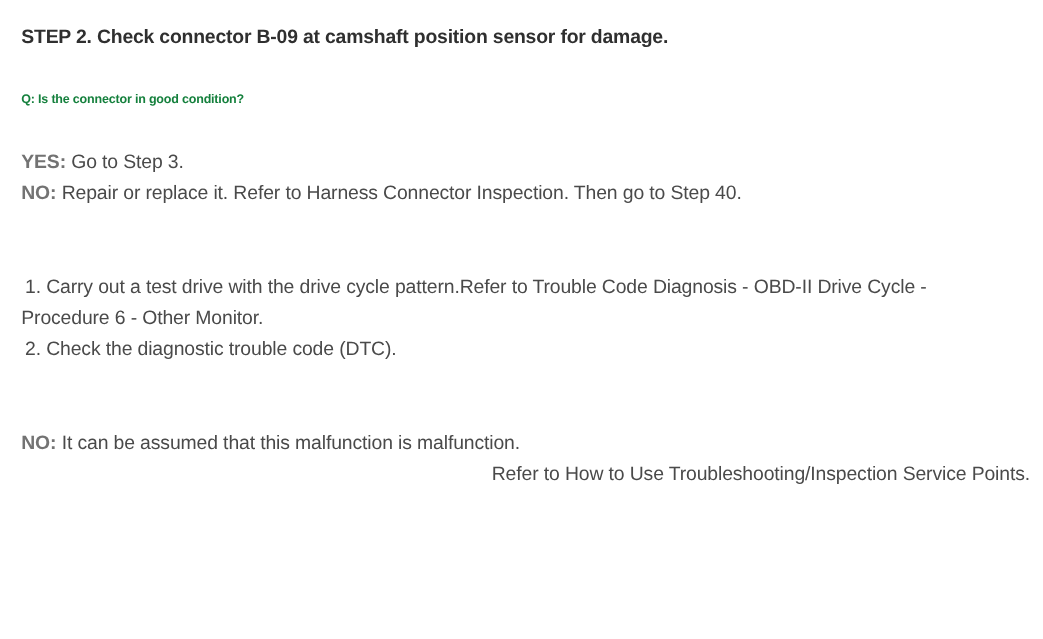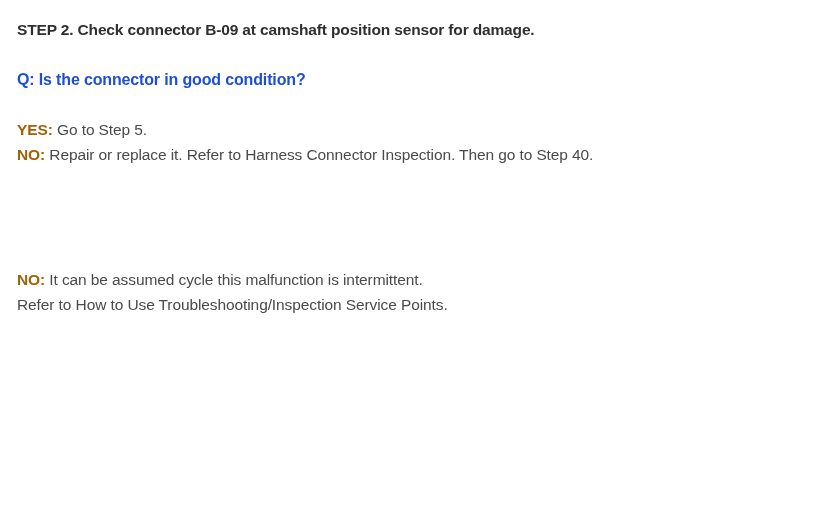--- a/index.html
+++ b/index.html
@@ -24,43 +24,44 @@
   .step-heading {
     font-weight: bold;
     color: #2f2f2f;
     margin: 0;
     font-size: 15.5px;
     line-height: 25px;
     letter-spacing: -0.15px;
   }
   .question {
     font-weight: bold;
-    color: #1d4ed8;
+    color: #15803d;
     margin: 0;
-    font-size: 16px;
+    font-size: 10px;
     line-height: 25px;
     letter-spacing: -0.15px;
   }
   .answer-line {
     margin: 0;
     font-size: 15.5px;
     line-height: 25px;
     color: #4a4a4a;
     letter-spacing: -0.1px;
   }
   .answer-line .lead {
     font-weight: bold;
-    color: #a16207;
+    color: #737373;
   }
   .plain-line {
     margin: 0;
     font-size: 15.5px;
     line-height: 25px;
     color: #4a4a4a;
     letter-spacing: -0.1px;
+    text-align: right;
   }
   .proc-list {
     margin: 0;
     padding: 0;
     list-style: none;
     max-width: 790px;
   }
   .proc-list li {
     font-size: 15.5px;
     line-height: 25px;
@@ -78,33 +79,37 @@
 <div class="page">
 
   <p class="step-heading">STEP 2. Check connector B-09 at camshaft position sensor for damage.</p>
 
   <div class="gap"></div>
 
   <p class="question">Q: Is the connector in good condition?</p>
 
   <div class="gap"></div>
 
-  <p class="answer-line"><span class="lead">YES:</span><span> Go to Step 5.</span></p>
+  <p class="answer-line"><span class="lead">YES:</span><span> Go to Step 3.</span></p>
 
   <p class="answer-line"><span class="lead">NO:</span><span> Repair or replace it. Refer to Harness Connector Inspection. Then go to Step 40.</span></p>
 
   <div class="gap"></div>
 
 
   <div class="gap"></div>
 
+  <ul class="proc-list">
+    <li>1. Carry out a test drive with the drive cycle pattern.Refer to Trouble Code Diagnosis - OBD-II Drive Cycle - Procedure 6 - Other Monitor.</li>
+    <li>2. Check the diagnostic trouble code (DTC).</li>
+  </ul>
 
   <div class="gap"></div>
 
 
   <div class="gap"></div>
 
 
-  <p class="answer-line"><span class="lead">NO:</span><span> It can be assumed cycle this malfunction is intermittent.</span></p>
+  <p class="answer-line"><span class="lead">NO:</span><span> It can be assumed that this malfunction is malfunction.</span></p>
 
   <p class="plain-line">Refer to How to Use Troubleshooting/Inspection Service Points.</p>
 
 </div>
 
 </body></html>

